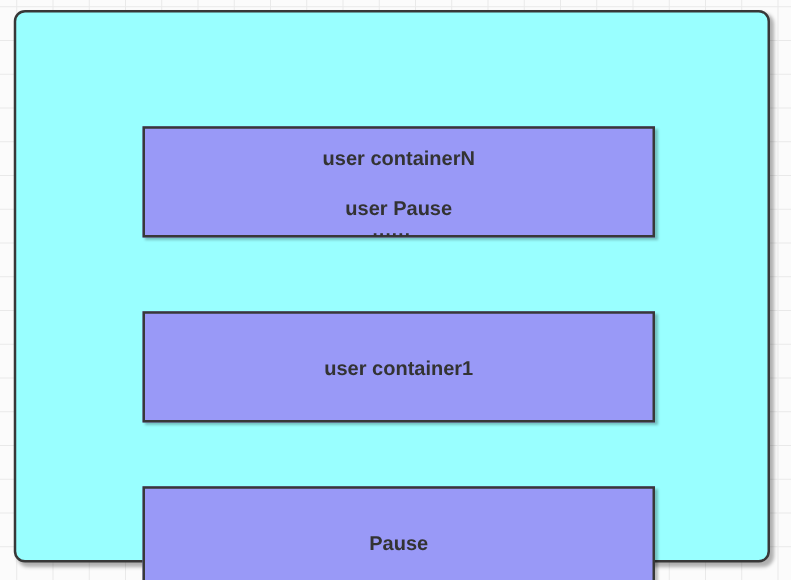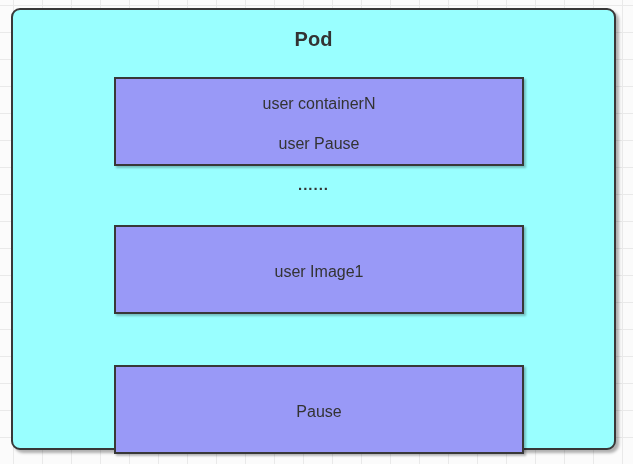--- a/index.html
+++ b/index.html
@@ -51,23 +51,24 @@
     height: 89px;
     background: var(--container-fill);
     border: 2px solid var(--border);
     box-shadow: 2px 2px 2px rgba(0, 0, 0, 0.25);
     display: flex;
     flex-direction: column;
     justify-content: space-around;
     align-items: center;
     padding-top: 5px;
     font-size: 16px;
-    font-weight: normal;
+    font-weight: bold;
     color: var(--text);
     text-align: center;
+    margin-top: 24px;
   }
   .cbox-1 { top: 67px; }
   .cbox-2 { top: 215px; }
   .cbox-3 { top: 355px; text-align: center; }
   .ellipsis {
     position: absolute;
     top: 162px;
     left: 0;
     width: 100%;
     height: 26px;
@@ -78,31 +79,30 @@
     letter-spacing: 1px;
     color: var(--text);
   }
 </style>
 </head>
 <body>
 
 <div class="canvas">
   <div class="pod">
 
-    <div class="pod-title">Pod</div>
 
     <div class="cbox cbox-1">
       <div>user containerN</div>
       <div>user Pause</div>
     </div>
 
     <div class="ellipsis">......</div>
 
     <div class="cbox cbox-2">
-      <div>user Image1</div>
+      <div>user container1</div>
     </div>
 
     <div class="cbox cbox-3">
       <div>Pause</div>
     </div>
 
   </div>
 </div>
 
 </body></html>

